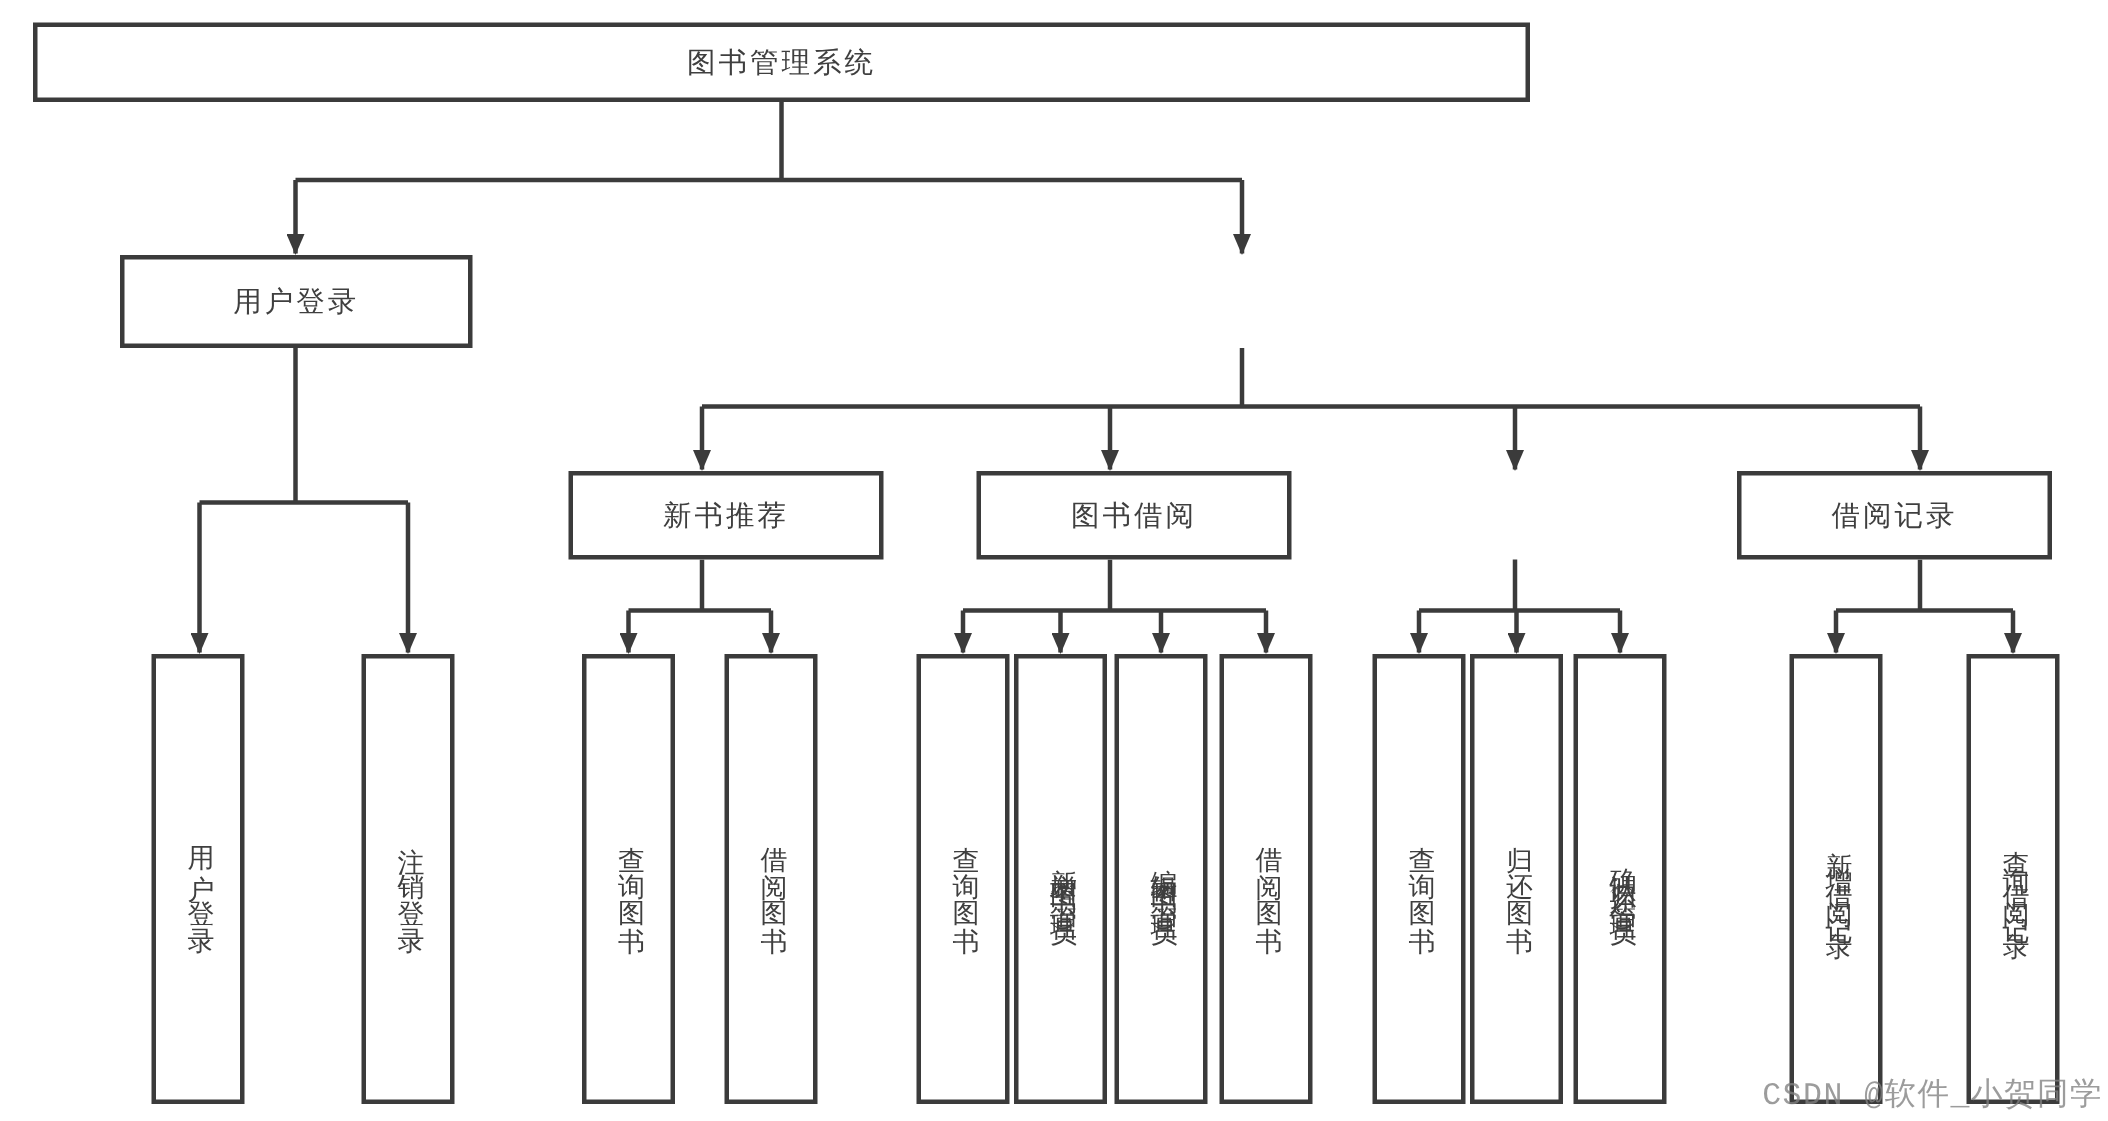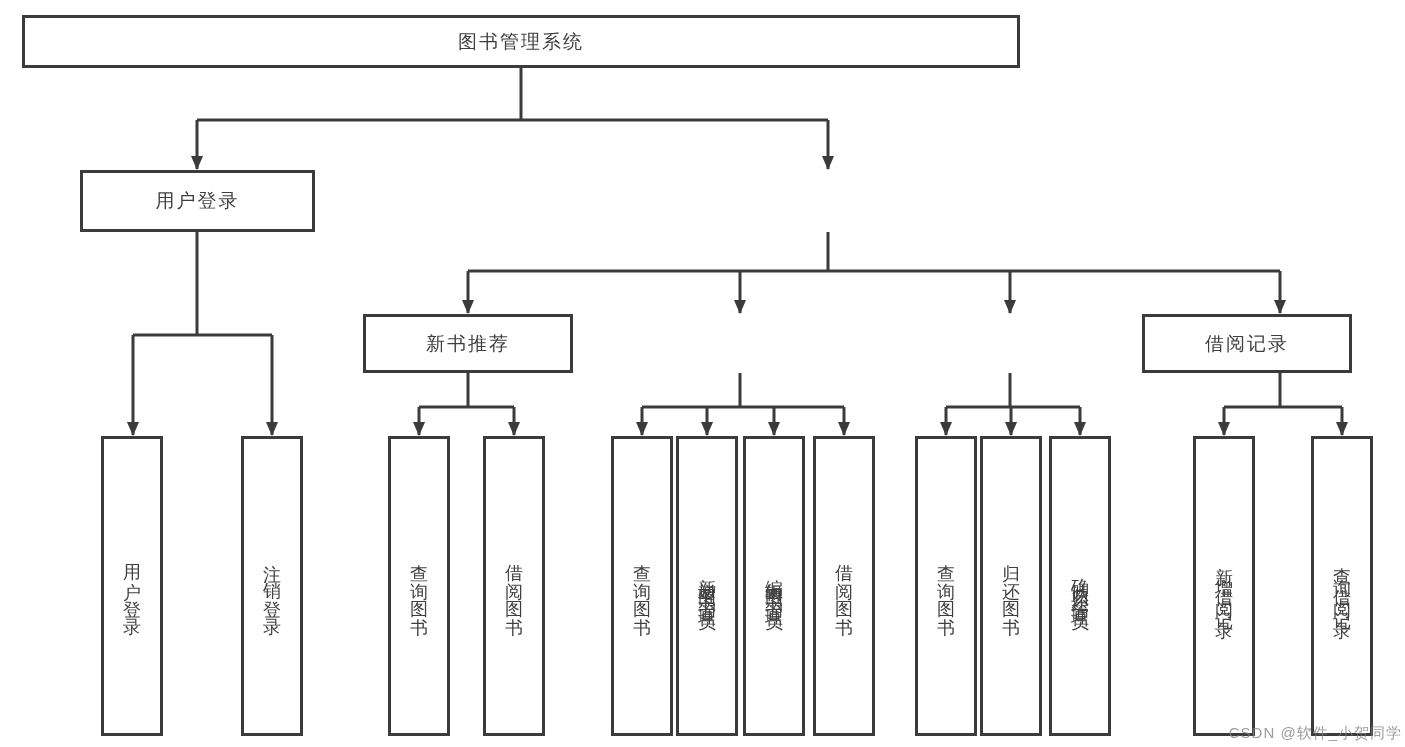--- a/index.html
+++ b/index.html
@@ -5,20 +5,21 @@
   * { margin: 0; padding: 0; box-sizing: border-box; }
   html, body { background: #ffffff; }
   body { font-family: "Liberation Sans", "DejaVu Sans", sans-serif; }
 
   .canvas {
     position: relative;
     width: 1405px;
     height: 747px;
     background: #ffffff;
     overflow: hidden;
+    font-family: Liberation Mono, monospace;
   }
 
   .connectors {
     position: absolute;
     left: 0; top: 0;
     width: 1405px; height: 747px;
     z-index: 1;
   }
 
   .node {
@@ -33,21 +34,21 @@
     font-size: 19px;
     letter-spacing: 2px;
   }
 
   .root { left: 22px; top: 15px; width: 998px; height: 53px; }
 
   .l2 { top: 170px; width: 235px; height: 62px; }
   .l2-a { left: 80px; }
   .l2-b { left: 711px; }
 
-  .l3 { top: 314px; width: 210px; height: 59px; }
+  .l3 { top: 314px; width: 210px; height: 59px; margin-left: 16px; }
   .l3-a { left: 363px; }
   .l3-b { left: 635px; }
   .l3-c { left: 905px; }
   .l3-d { left: 1142px; }
 
   .leaf {
     position: absolute;
     top: 436px;
     width: 62px;
     height: 300px;
@@ -63,21 +64,21 @@
   }
   .ls-4 { letter-spacing: 18px; }
   .ls-6 { letter-spacing: 11px; }
   .ls-9 { letter-spacing: 5px; }
 
   .watermark {
     position: absolute;
     right: 3px;
     bottom: 4px;
     z-index: 5;
-    font-size: 15px;
+    font-size: 21px;
     color: rgba(128, 128, 128, 0.78);
     letter-spacing: 1px;
     white-space: nowrap;
   }
 </style>
 </head>
 <body>
 
 <div class="canvas">
 
@@ -129,20 +130,21 @@
       <line x1="1224" y1="407" x2="1224" y2="435" marker-end="url(#arrow)"></line>
       <line x1="1342" y1="407" x2="1342" y2="435" marker-end="url(#arrow)"></line>
     </g>
   </svg>
 
   <div class="node root">图书管理系统</div>
 
   <div class="node l2 l2-a">用户登录</div>
 
   <div class="node l3 l3-a">新书推荐</div>
+  <div class="node l3 l3-b">图书借阅</div>
   <div class="node l3 l3-d">借阅记录</div>
 
   <div class="leaf ls-4" style="left:101px">用户登录</div>
   <div class="leaf ls-4" style="left:241px">注销登录</div>
   <div class="leaf ls-4" style="left:388px">查询图书</div>
   <div class="leaf ls-4" style="left:483px">借阅图书</div>
   <div class="leaf ls-4" style="left:611px">查询图书</div>
   <div class="leaf ls-9" style="left:676px">新增图书（管理员）</div>
   <div class="leaf ls-9" style="left:743px">编辑图书（管理员）</div>
   <div class="leaf ls-4" style="left:813px">借阅图书</div>

